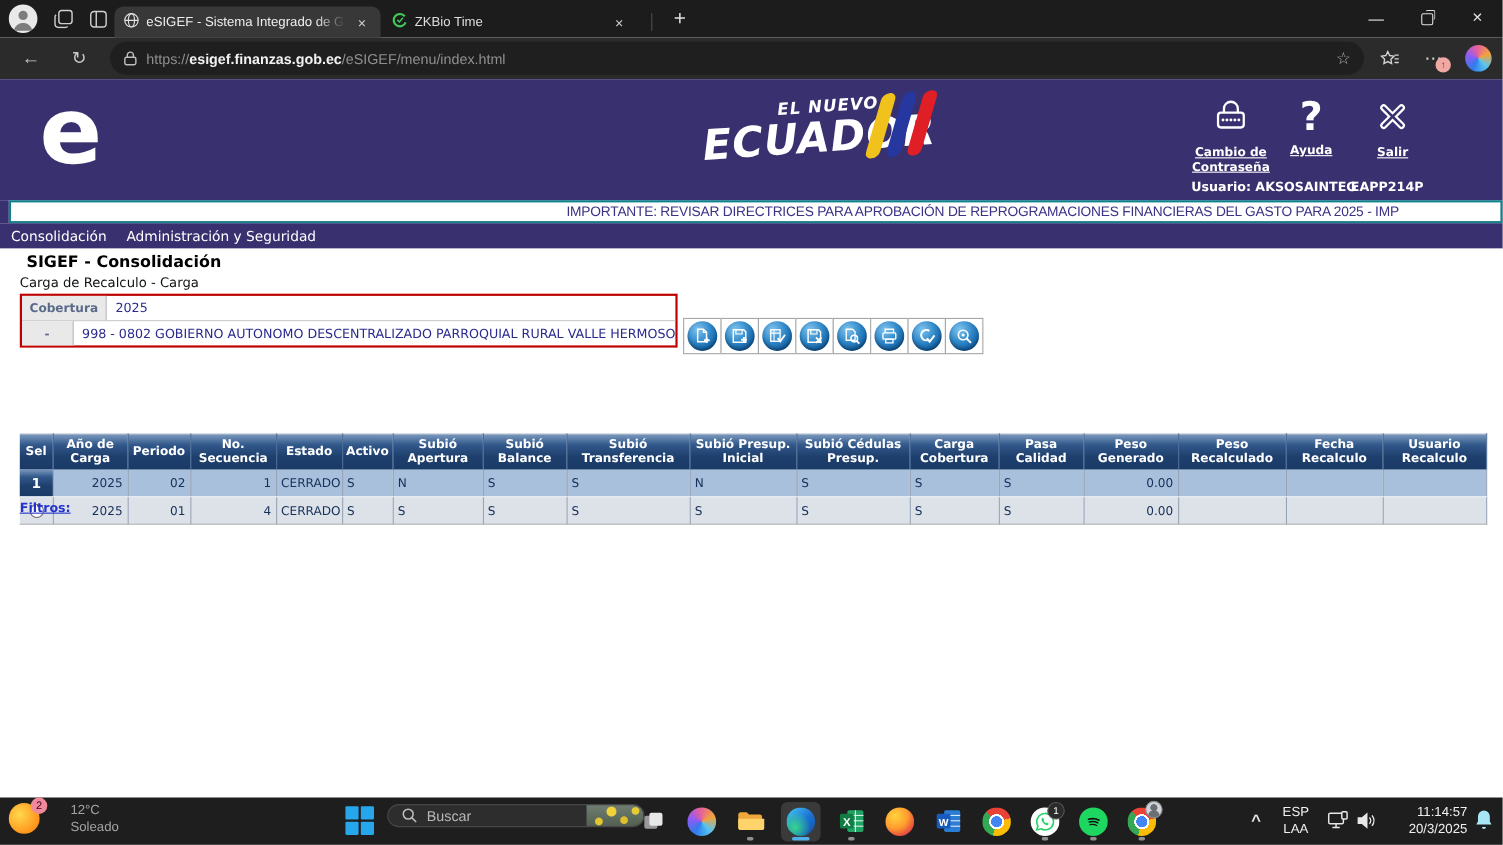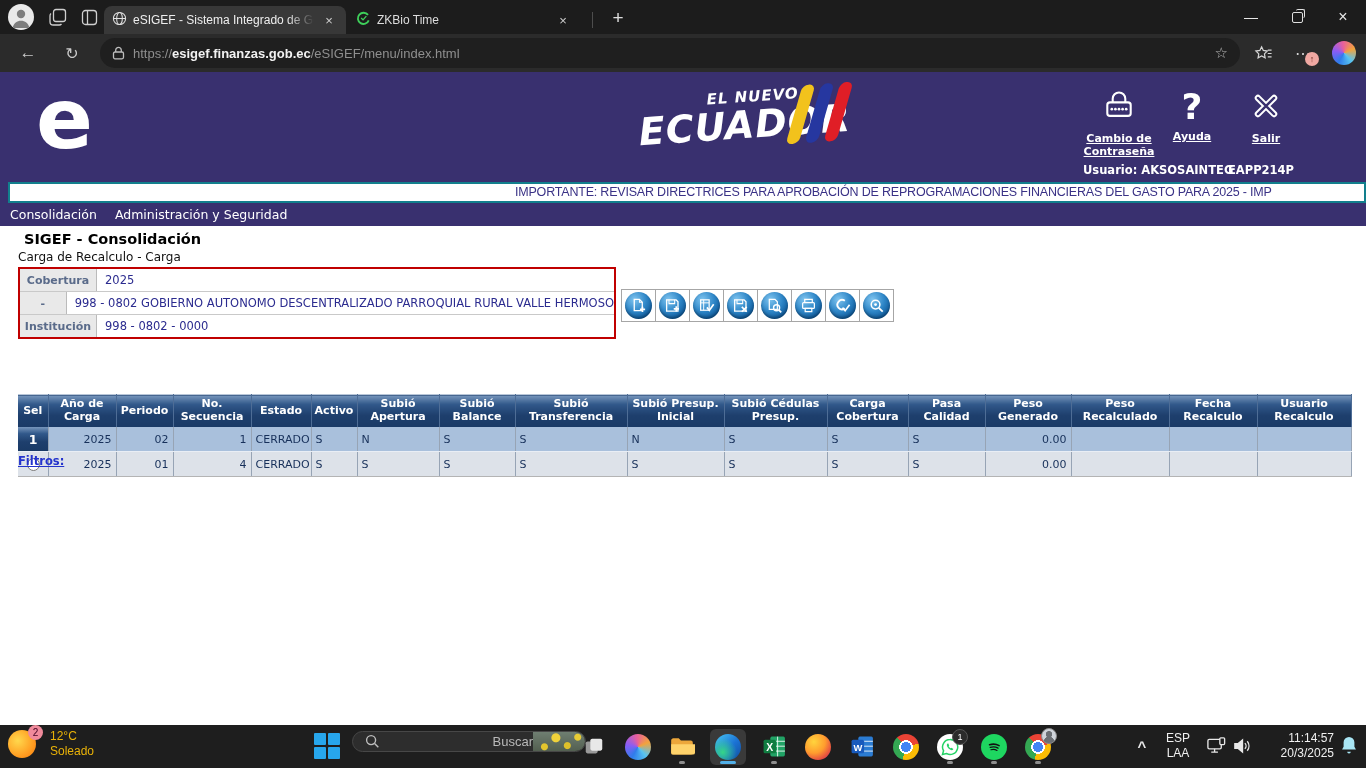--- a/index.html
+++ b/index.html
@@ -84,24 +84,24 @@
   #grid td.num{text-align:right;}
   #grid td.ctr{text-align:center;padding:0;}
   #pagebox{position:absolute;left:18px;top:201px;width:30px;height:24px;display:flex;align-items:center;justify-content:center;
     background:linear-gradient(180deg,#7796bc 0%,#31588a 28%,#1e3f6d 62%,#1a3a66 100%);color:#fff;font-weight:bold;font-size:12.5px;}
   #filtros{position:absolute;left:18px;top:228px;color:#2433cc;font-weight:bold;font-size:11.5px;text-decoration:underline;}
   
   #taskbar{position:absolute;top:725px;left:0;width:1366px;height:43px;background:#1e1e1e;color:#e8e8e8;}
   #weather{position:absolute;left:8px;top:4px;display:flex;align-items:center;}
   #sun{width:28px;height:28px;border-radius:50%;background:radial-gradient(circle at 35% 38%,#ffd84d,#ff9a1f 65%,#f2790e);position:relative;}
   #weather-badge{position:absolute;left:20px;top:-5px;width:15px;height:15px;border-radius:50%;background:#f08a9b;color:#402;font-size:10px;display:flex;align-items:center;justify-content:center;}
-  #weather-text{margin-left:14px;font-size:12px;line-height:15px;color:#eab308;}
+  #weather-text{margin-left:28px;font-size:12px;line-height:15px;color:#a3a3a3;}
   #start-btn{position:absolute;left:314px;top:8px;width:27px;height:27px;display:grid;grid-template-columns:12px 12px;grid-template-rows:12px 12px;gap:2px;}
   #start-btn div{background:#27a6ec;border-radius:1px;}
-  #searchbox{position:absolute;left:352px;top:6px;width:234px;height:21px;background:#2d2d2d;border:1px solid #474747;border-radius:16px;display:flex;align-items:center;box-sizing:border-box;overflow:hidden;text-align:right;}
+  #searchbox{position:absolute;left:352px;top:6px;width:234px;height:21px;background:#2d2d2d;border:1px solid #474747;border-radius:16px;display:flex;align-items:center;box-sizing:border-box;overflow:hidden;}
   #search-text{color:#b9b9b9;font-size:13px;margin-left:8px;flex:1;}
   #search-img{width:52px;height:30px;border-radius:0 15px 15px 0;
     background:radial-gradient(circle at 22% 66%,#e3c62d 3px,transparent 4px),radial-gradient(circle at 44% 36%,#f0d23a 4px,transparent 5px),
     radial-gradient(circle at 66% 62%,#dfc02a 3px,transparent 4px),radial-gradient(circle at 86% 34%,#e8cc35 3px,transparent 4px),
     linear-gradient(180deg,#76867a,#4a5646);}
   #taskicons{position:absolute;left:578px;top:0;height:43px;display:flex;align-items:center;gap:12px;}
   .tki{position:relative;width:32px;height:32px;display:flex;align-items:center;justify-content:center;}
   .tki .dot{position:absolute;bottom:-1px;left:50%;transform:translateX(-50%);width:6px;height:3px;border-radius:2px;background:#8f8f8f;}
   #tk-edge{width:36px;height:36px;background:#3a3a3a;border-radius:6px;}
   #tk-edge .dot{width:16px;background:#52b0e8;bottom:1px;}
@@ -266,24 +266,20 @@
   <div id="page-subtitle">Carga de Recalculo - Carga</div>
 
   <div id="formbox">
     <div class="frow">
       <div class="flabel">Cobertura</div>
       <div class="fvalue">2025</div>
     </div>
     <div class="frow">
       <div class="flabel">-</div>
       <div class="fvalue">998 - 0802 GOBIERNO AUTONOMO DESCENTRALIZADO PARROQUIAL RURAL VALLE HERMOSO</div>
-    </div>
-    <div class="frow">
-      <div class="flabel">Institución</div>
-      <div class="fvalue">998 - 0802 - 0000</div>
     </div>
   </div>
 
   <div id="rectoolbar">
     <div class="ric">
         <div class="rbtn">
       <svg width="17" height="17" viewBox="0 0 18 18">
             <path d="M4.5 2.5h5.5l3 3v9H4.5z" fill="none" stroke="#fff" stroke-width="1.4"></path>
             <path d="M10 2.5v3h3" fill="none" stroke="#fff" stroke-width="1.1"></path>
             <path d="M10.5 13h5.5M13.2 10.2v5.6" stroke="#fff" stroke-width="1.8"></path>

